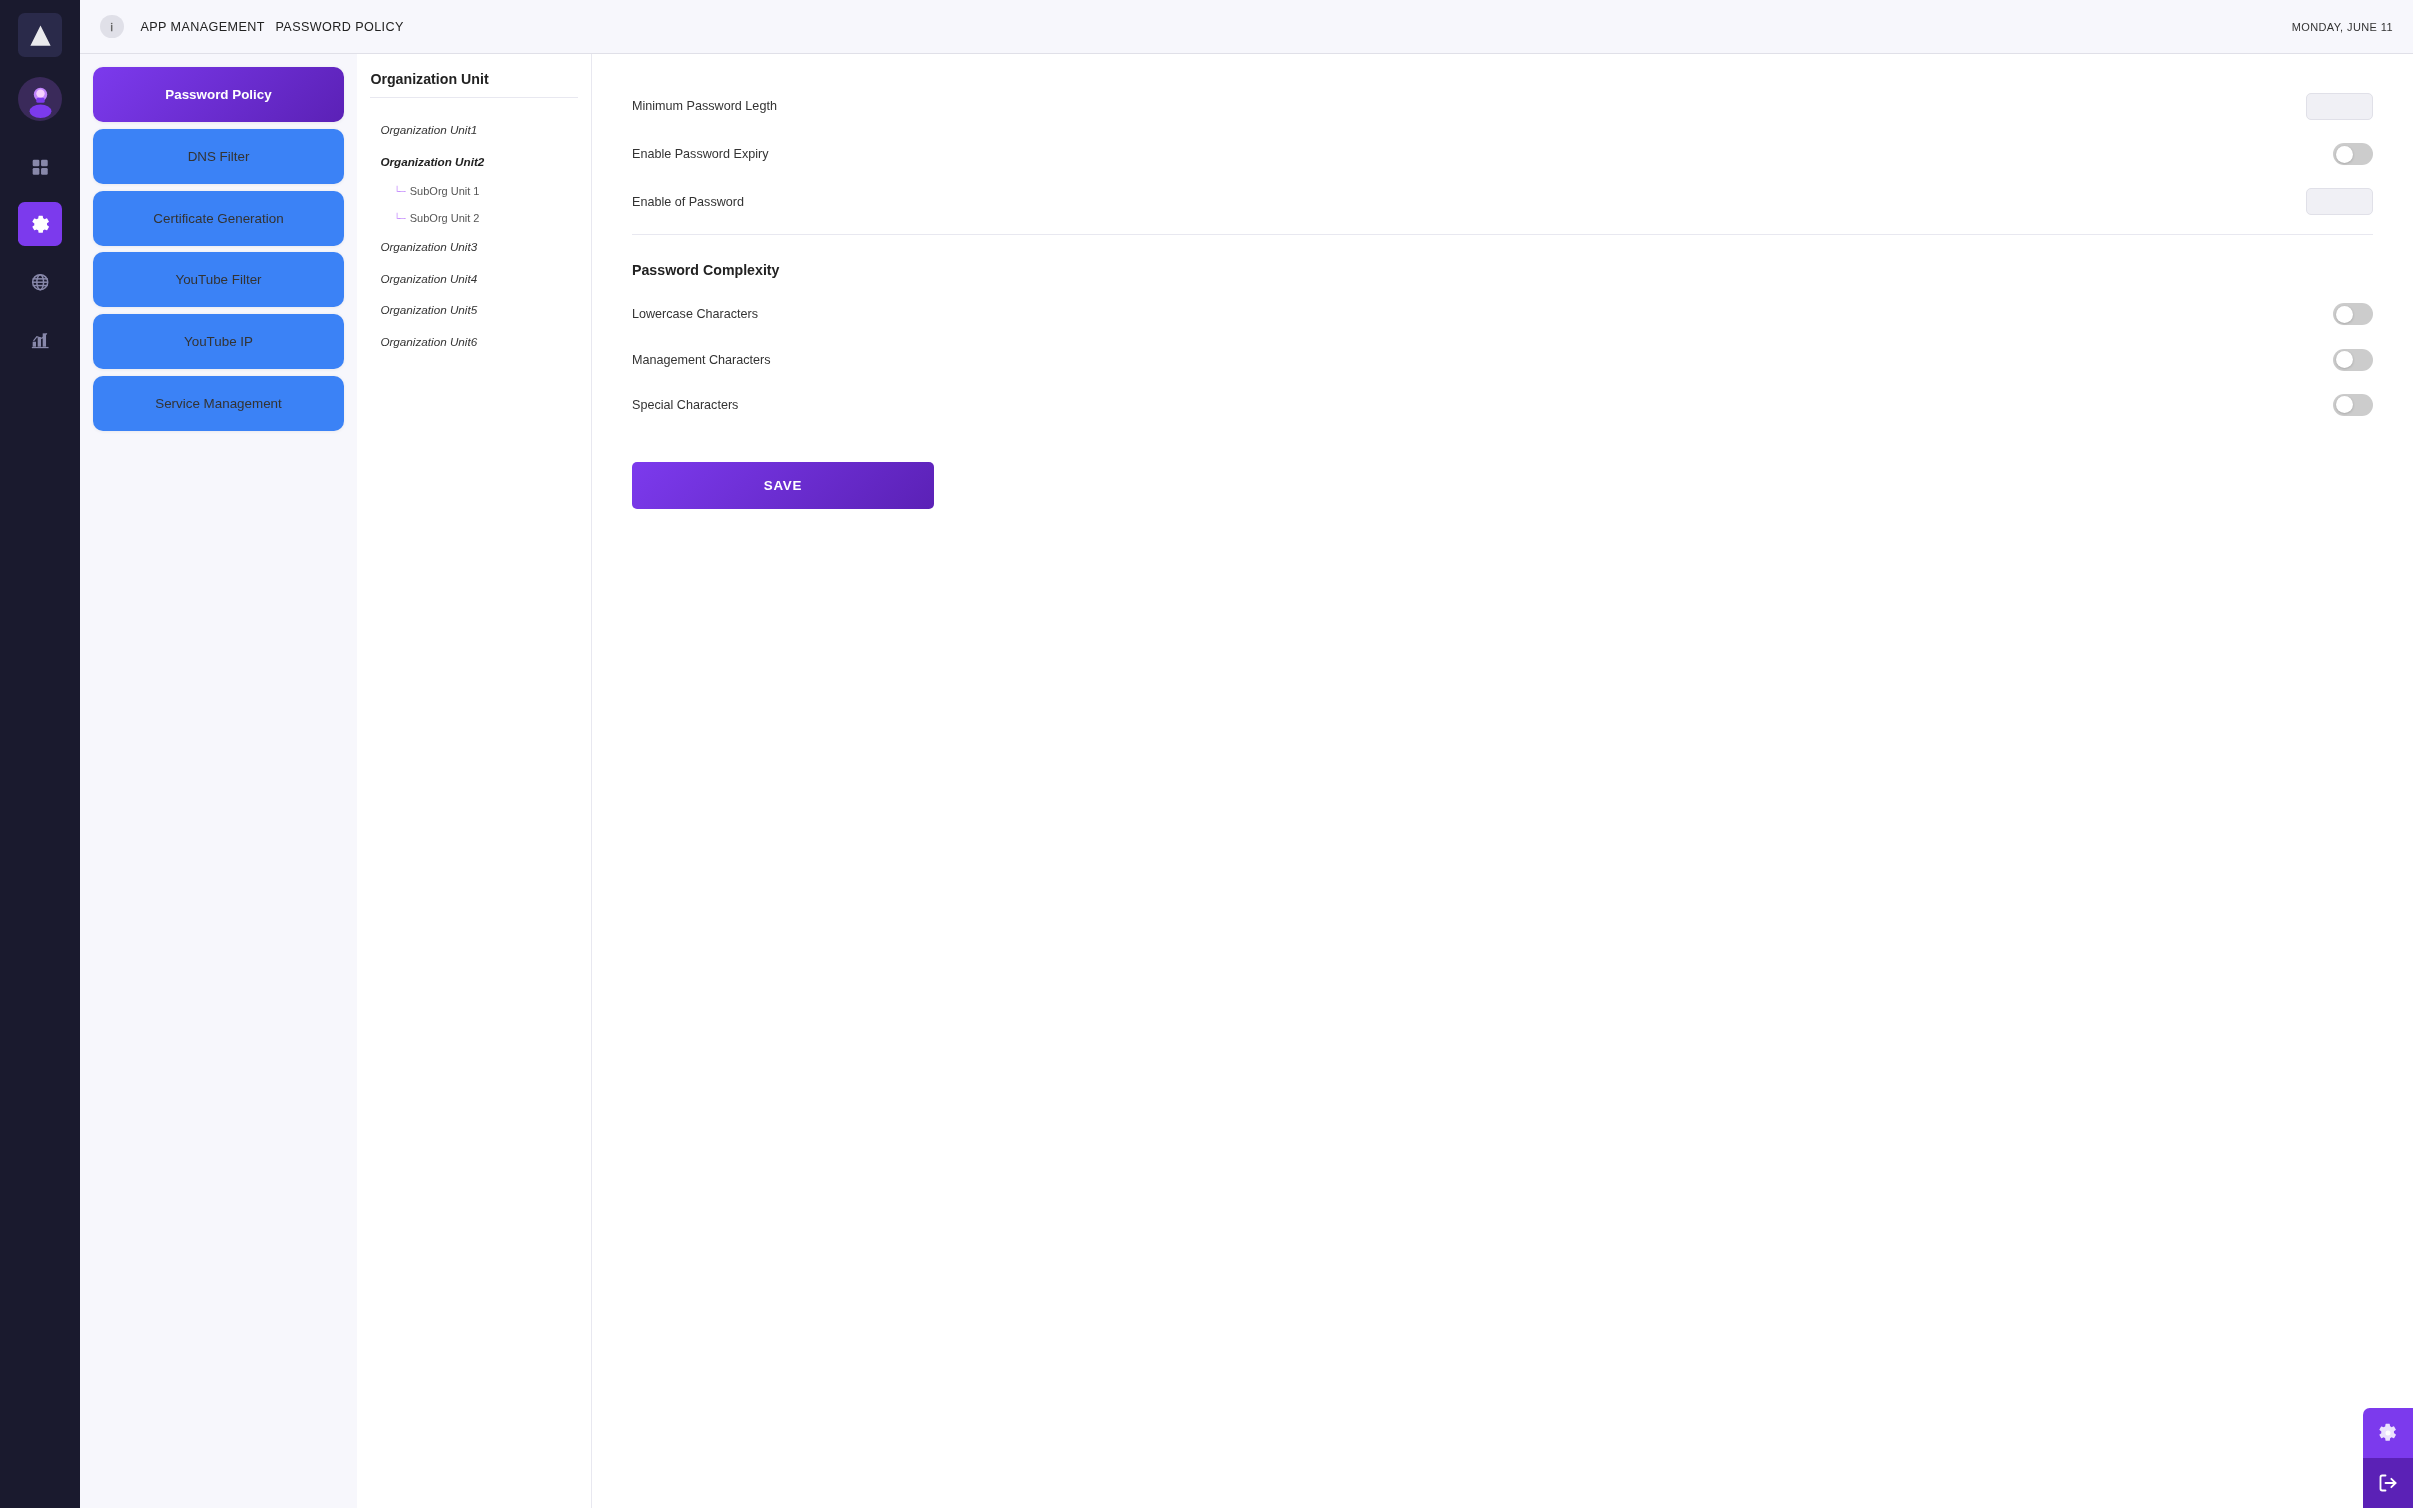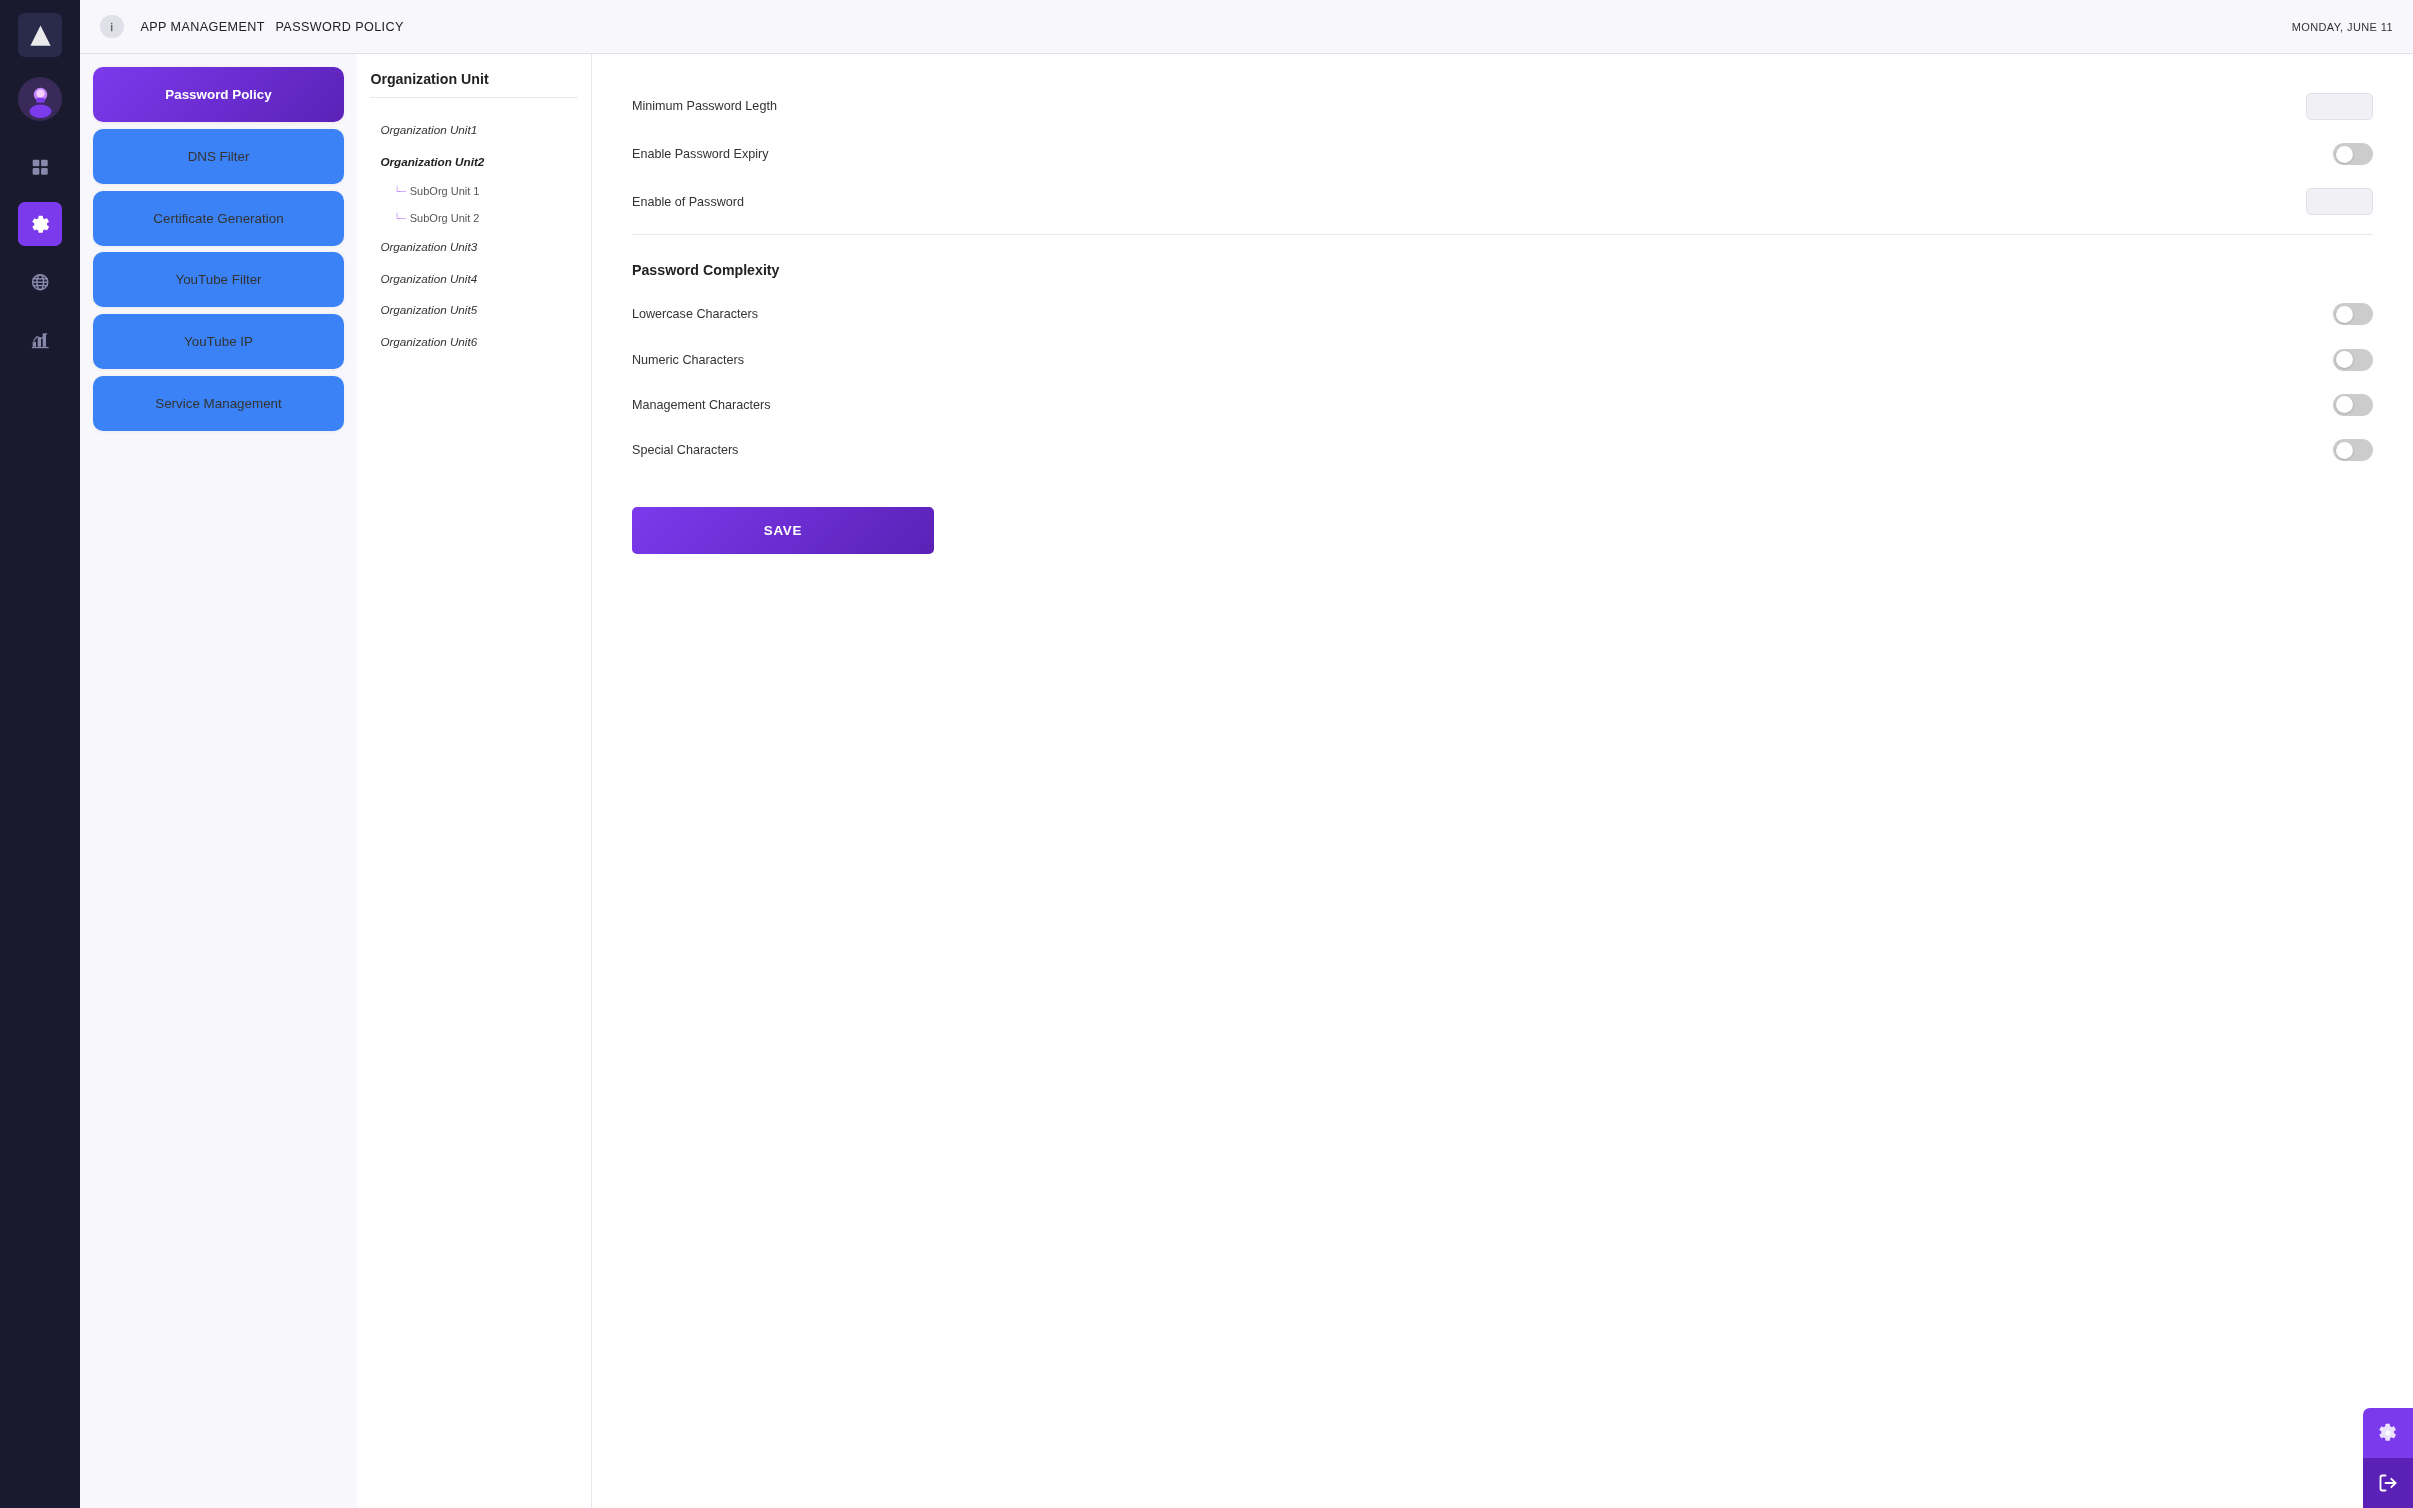--- a/index.html
+++ b/index.html
@@ -459,24 +459,20 @@
         </div>
       </div>
 
       <div class="settings-section">
         <div class="section-title">Password Complexity</div>
         <div class="settings-row">
           <span class="settings-label">Lowercase Characters</span>
           <div class="toggle"></div>
         </div>
         <div class="settings-row">
-          <span class="settings-label">Numeric Characters</span>
-          <div class="toggle"></div>
-        </div>
-        <div class="settings-row">
           <span class="settings-label">Management Characters</span>
           <div class="toggle"></div>
         </div>
         <div class="settings-row">
           <span class="settings-label">Special Characters</span>
           <div class="toggle"></div>
         </div>
       </div>
 
       <button class="save-btn">SAVE</button>

